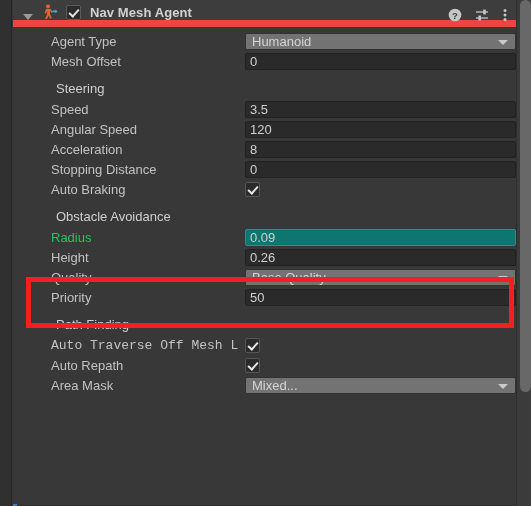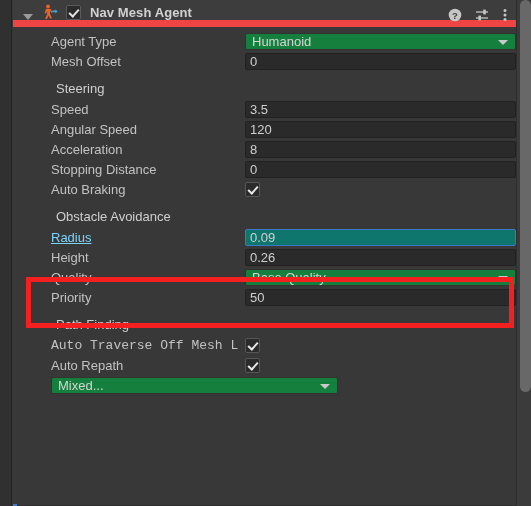--- a/index.html
+++ b/index.html
@@ -118,21 +118,21 @@
     box-sizing: border-box;
   }
   .row-label {
     font-size: 13px;
     color: #c2c2c2;
     width: 194px;
     flex: none;
     white-space: nowrap;
     overflow: hidden;
   }
-  .row-label.modified { color: #7dd3fc; text-decoration: underline; }
+  .row-label.modified { color: #22c55e; }
   .row-label.truncated { width: 194px; font-family: Liberation Mono, monospace; }
 
   .section-head {
     height: 22px;
     display: flex;
     align-items: center;
     padding-left: 43px;
     font-size: 13px;
     font-weight: normal;
     color: #cfcfcf;
@@ -156,21 +156,21 @@
     overflow: hidden;
   }
   .field.focused {
     border-color: #3e79c8;
     background: #0f766e;
   }
   .dropdown {
     position: relative;
     height: 17px;
     width: 287px;
-    background: #15803d;
+    background: #737373;
     border: 1px solid #323232;
     border-radius: 2px;
     box-sizing: border-box;
     color: #d4d4d4;
     font-size: 13px;
     line-height: 15px;
     padding-left: 6px;
     white-space: nowrap;
     overflow: hidden;
   }
@@ -376,20 +376,21 @@
         <span class="row-label truncated">Auto Traverse Off Mesh L</span>
         <div class="checkbox"></div>
       </div>
 
       <div class="row">
         <span class="row-label">Auto Repath</span>
         <div class="checkbox"></div>
       </div>
 
       <div class="row">
+        <span class="row-label">Area Mask</span>
         <div class="dropdown">
           <span>Mixed...</span>
           <span class="dd-arrow"></span>
         </div>
       </div>
 
     </div>
   </div>
 
   <div class="annotation-box"></div>

